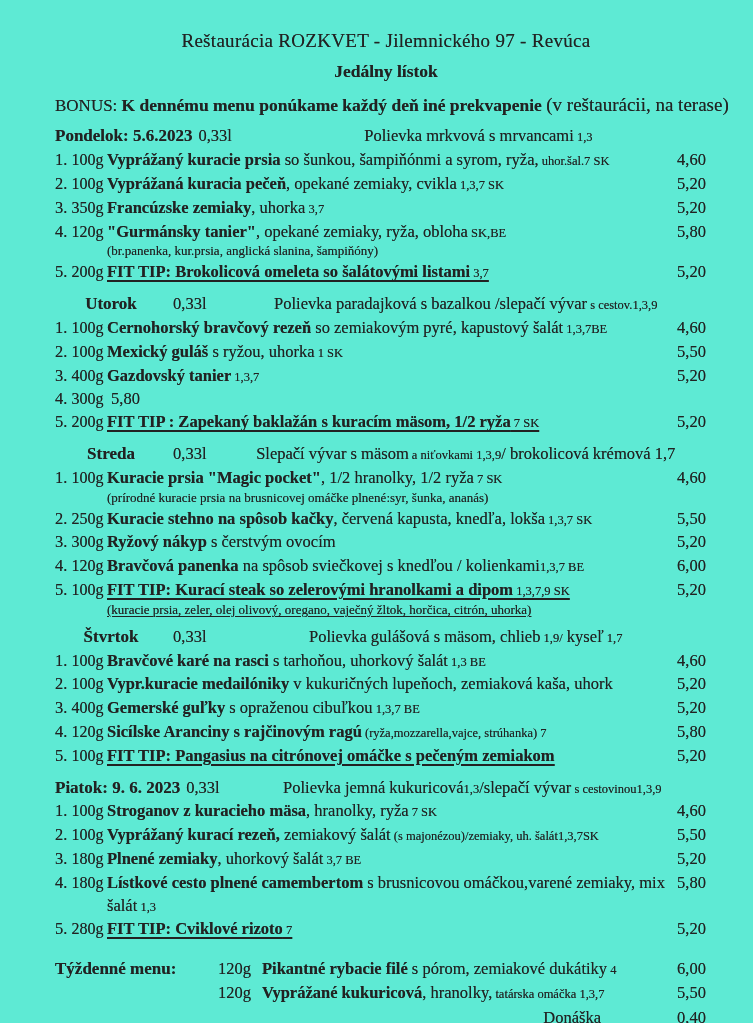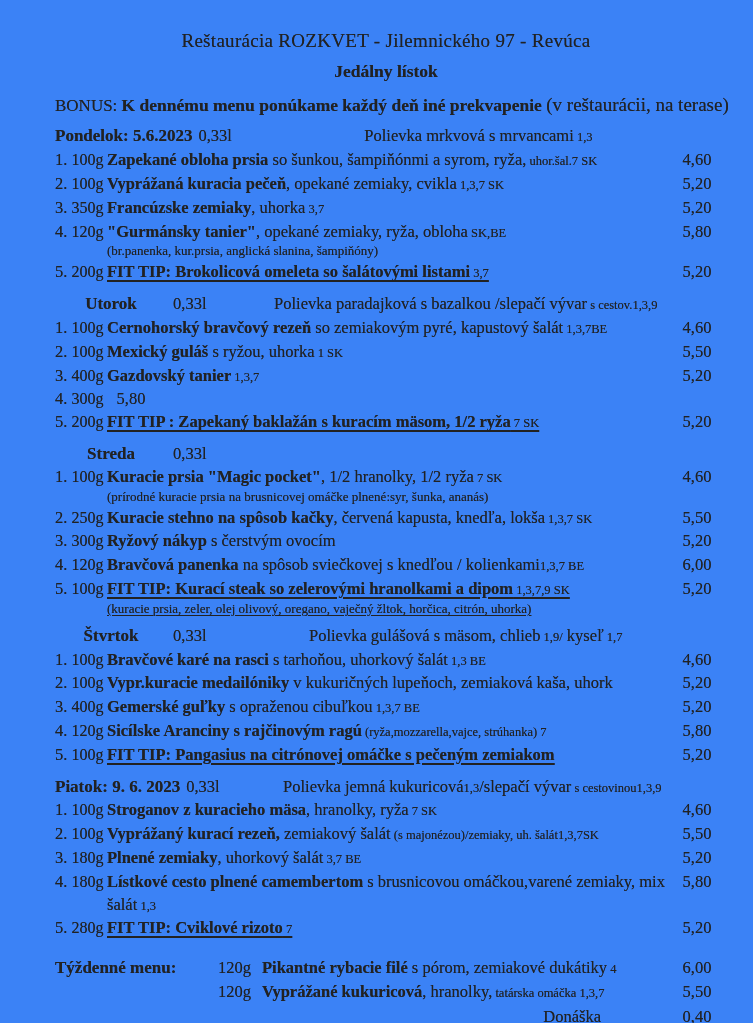--- a/index.html
+++ b/index.html
@@ -1,20 +1,20 @@
 <!DOCTYPE html>
 <html><head>
 <meta charset="utf-8">
 <style>
   html,body{margin:0;padding:0;background:#d8d8d8;}
   .page{
     position:relative;
     width:753px;height:1023px;
     margin:0 auto;
-    background:#3b82f6;
+    background:#5eead4;
     color:#222;
     font-family:"Liberation Serif","DejaVu Serif",serif;
     font-size:16.5px;
     line-height:22.8px;
     box-sizing:border-box;
     padding:30px 36px 8px 55px;
     overflow:hidden;
     text-shadow:0 0 .4px rgba(20,20,20,.55);
   }
   .title{font-size:19px;text-align:center;letter-spacing:.3px;}
@@ -28,21 +28,21 @@
   .day-name{font-weight:bold;font-size:17px;flex:0 0 auto;min-width:112px;padding-right:6px;}
   .volume{flex:0 0 auto;margin-right:8px;}
   .soup{flex:1 1 auto;min-width:0;overflow:hidden;}
   .sm{font-size:12.5px;}
   .row{display:flex;align-items:baseline;}
   .iw{flex:0 0 52px;white-space:nowrap;}
   .wt{font-size:16px;}
   .desc{flex:1 1 auto;min-width:0;}
   .clip .desc{white-space:nowrap;overflow:hidden;}
   .dish{font-weight:bold;}
-  .price{flex:0 0 40px;padding-left:4px;white-space:nowrap;text-align:center;}
+  .price{flex:0 0 40px;padding-left:4px;white-space:nowrap;}
   .fitwrap{font-weight:bold;text-decoration:underline;text-decoration-thickness:1.6px;text-underline-offset:2.5px;}
   .fitwrap .sm{font-weight:normal;}
   .note{font-size:13px;line-height:17px;margin-left:52px;margin-top:-2px;margin-bottom:2px;}
   .note.u{text-decoration:underline;text-decoration-thickness:1.3px;text-underline-offset:2px;}
   .weekly{margin-top:16px;}
   .weekly-row{display:flex;align-items:baseline;}
   .weekly-label{flex:0 0 163px;font-weight:bold;font-size:17px;}
   .weekly-wt{flex:0 0 44px;}
   .delivery-row{display:flex;align-items:baseline;margin-top:1px;}
   .delivery-label{flex:1 1 auto;text-align:right;padding-right:72px;}
@@ -59,21 +59,21 @@
 
   <div id="days">
       <section class="day">
         <div class="day-header">
           <span class="day-name">Pondelok: 5.6.2023</span>
           <span class="volume">0,33l</span>
           <span class="soup"><span>Polievka mrkvová s mrvancami</span><span class="sm"> 1,3</span><span></span><span class="sm"></span></span>
         </div>
         <div class="row">
           <span class="iw"><span>1.</span> <span class="wt">100g</span></span>
-          <span class="desc"><span><span class="dish">Zapekané obloha prsia</span><span> so šunkou, šampiňónmi a syrom, ryža,</span><span class="sm"> uhor.šal.7 SK</span></span></span>
+          <span class="desc"><span><span class="dish">Vyprážaný kuracie prsia</span><span> so šunkou, šampiňónmi a syrom, ryža,</span><span class="sm"> uhor.šal.7 SK</span></span></span>
           <span class="price">4,60</span>
         </div>
         <div class="row">
           <span class="iw"><span>2.</span> <span class="wt">100g</span></span>
           <span class="desc"><span><span class="dish">Vyprážaná kuracia pečeň</span><span>, opekané zemiaky, cvikla</span><span class="sm"> 1,3,7 SK</span></span></span>
           <span class="price">5,20</span>
         </div>
         <div class="row">
           <span class="iw"><span>3.</span> <span class="wt">350g</span></span>
           <span class="desc"><span><span class="dish">Francúzske zemiaky</span><span>, uhorka</span><span class="sm"> 3,7</span></span></span>
@@ -119,20 +119,21 @@
         <div class="row">
           <span class="iw"><span>5.</span> <span class="wt">200g</span></span>
           <span class="desc"><span class="fitwrap"><span class="dish">FIT TIP : Zapekaný baklažán s kuracím mäsom, 1/2 ryža</span><span></span><span class="sm"> 7 SK</span></span></span>
           <span class="price">5,20</span>
         </div>
       </section>
       <section class="day">
         <div class="day-header">
           <span class="day-name">Streda</span>
           <span class="volume">0,33l</span>
+          <span class="soup"><span>Slepačí vývar s mäsom</span><span class="sm"> a niťovkami 1,3,9</span><span>/ brokolicová krémová 1,7</span><span class="sm"></span></span>
         </div>
         <div class="row">
           <span class="iw"><span>1.</span> <span class="wt">100g</span></span>
           <span class="desc"><span><span class="dish">Kuracie prsia "Magic pocket"</span><span>, 1/2 hranolky, 1/2 ryža</span><span class="sm"> 7 SK</span></span></span>
           <span class="price">4,60</span>
         </div>
         <div class="note">(prírodné kuracie prsia na brusnicovej omáčke plnené:syr, šunka, ananás)</div>
         <div class="row">
           <span class="iw"><span>2.</span> <span class="wt">250g</span></span>
           <span class="desc"><span><span class="dish">Kuracie stehno na spôsob kačky</span><span>, červená kapusta, knedľa, lokša</span><span class="sm"> 1,3,7 SK</span></span></span>

